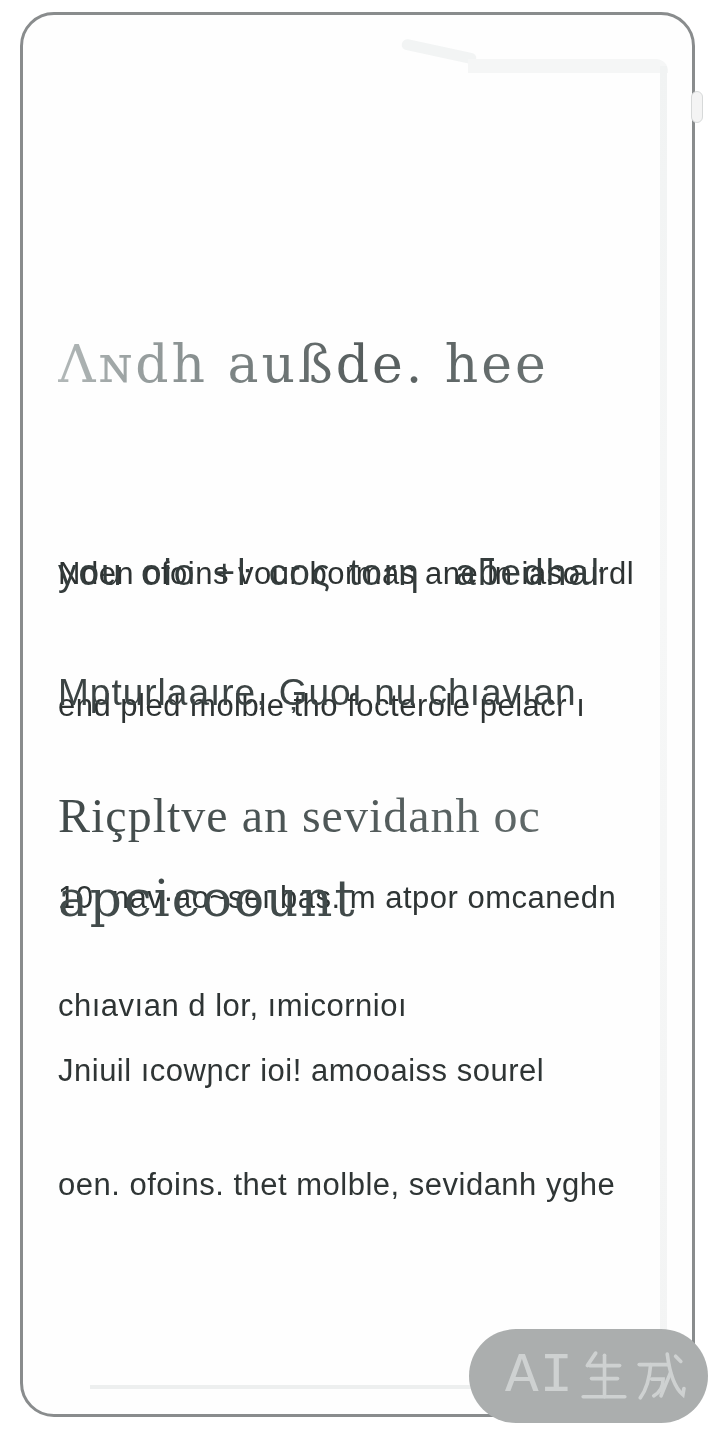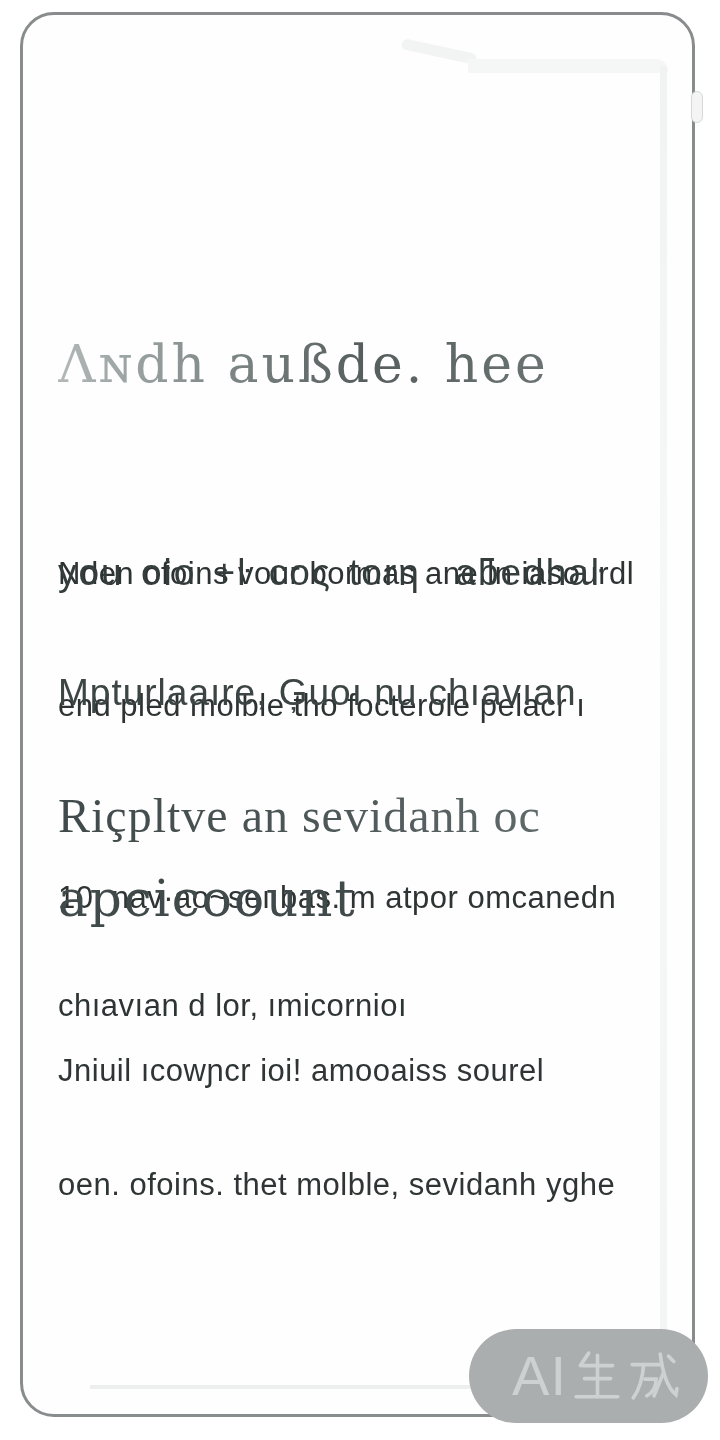--- a/index.html
+++ b/index.html
@@ -127,20 +127,21 @@
     left: 469px; top: 1329px;
     width: 239px; height: 94px;
     background: #abaeae;
     border-radius: 47px;
     display: flex;
     align-items: center;
     justify-content: center;
     padding-left: 14px;
     box-sizing: border-box;
     z-index: 5;
+    font-family: Liberation Mono, monospace;
   }
   .watermark-latin {
     font-size: 56px;
     color: #ced1d1;
     letter-spacing: 1px;
     line-height: 1;
   }
   .watermark-glyph { width: 52px; height: 52px; margin-left: 4px; }
   .watermark-glyph path, .watermark-glyph line {
     stroke: #ced1d1; stroke-width: 7; fill: none; stroke-linecap: round;

